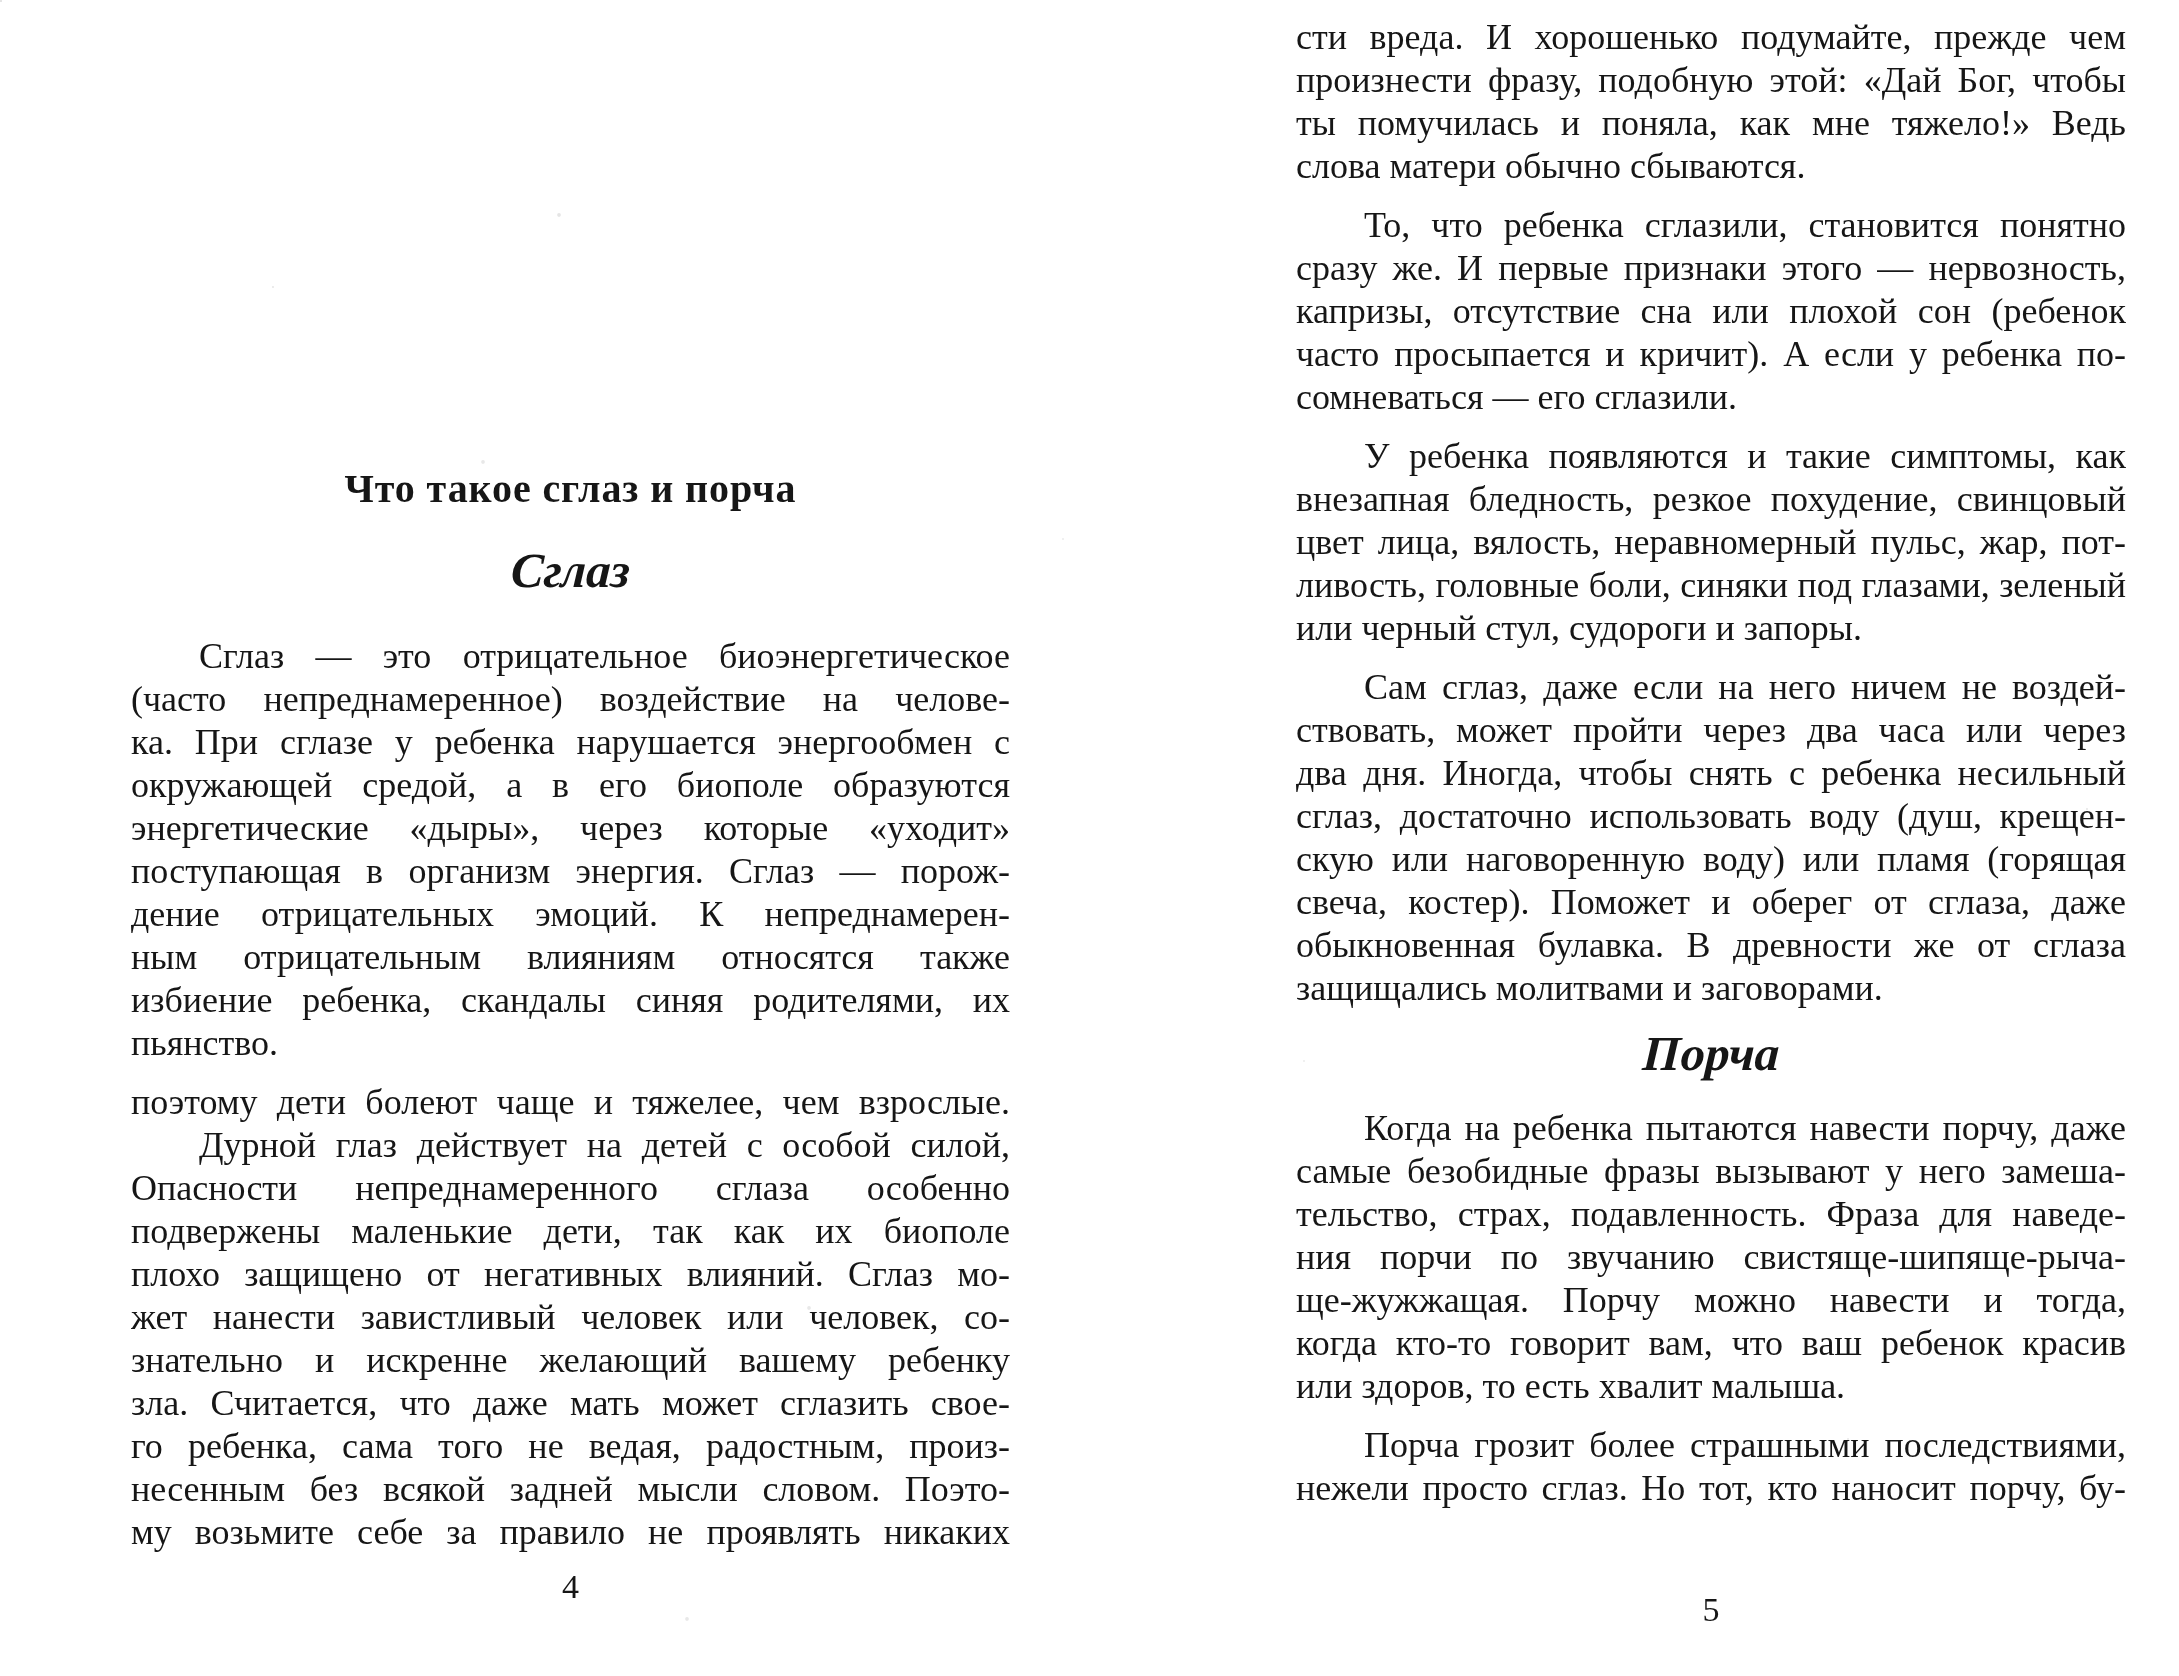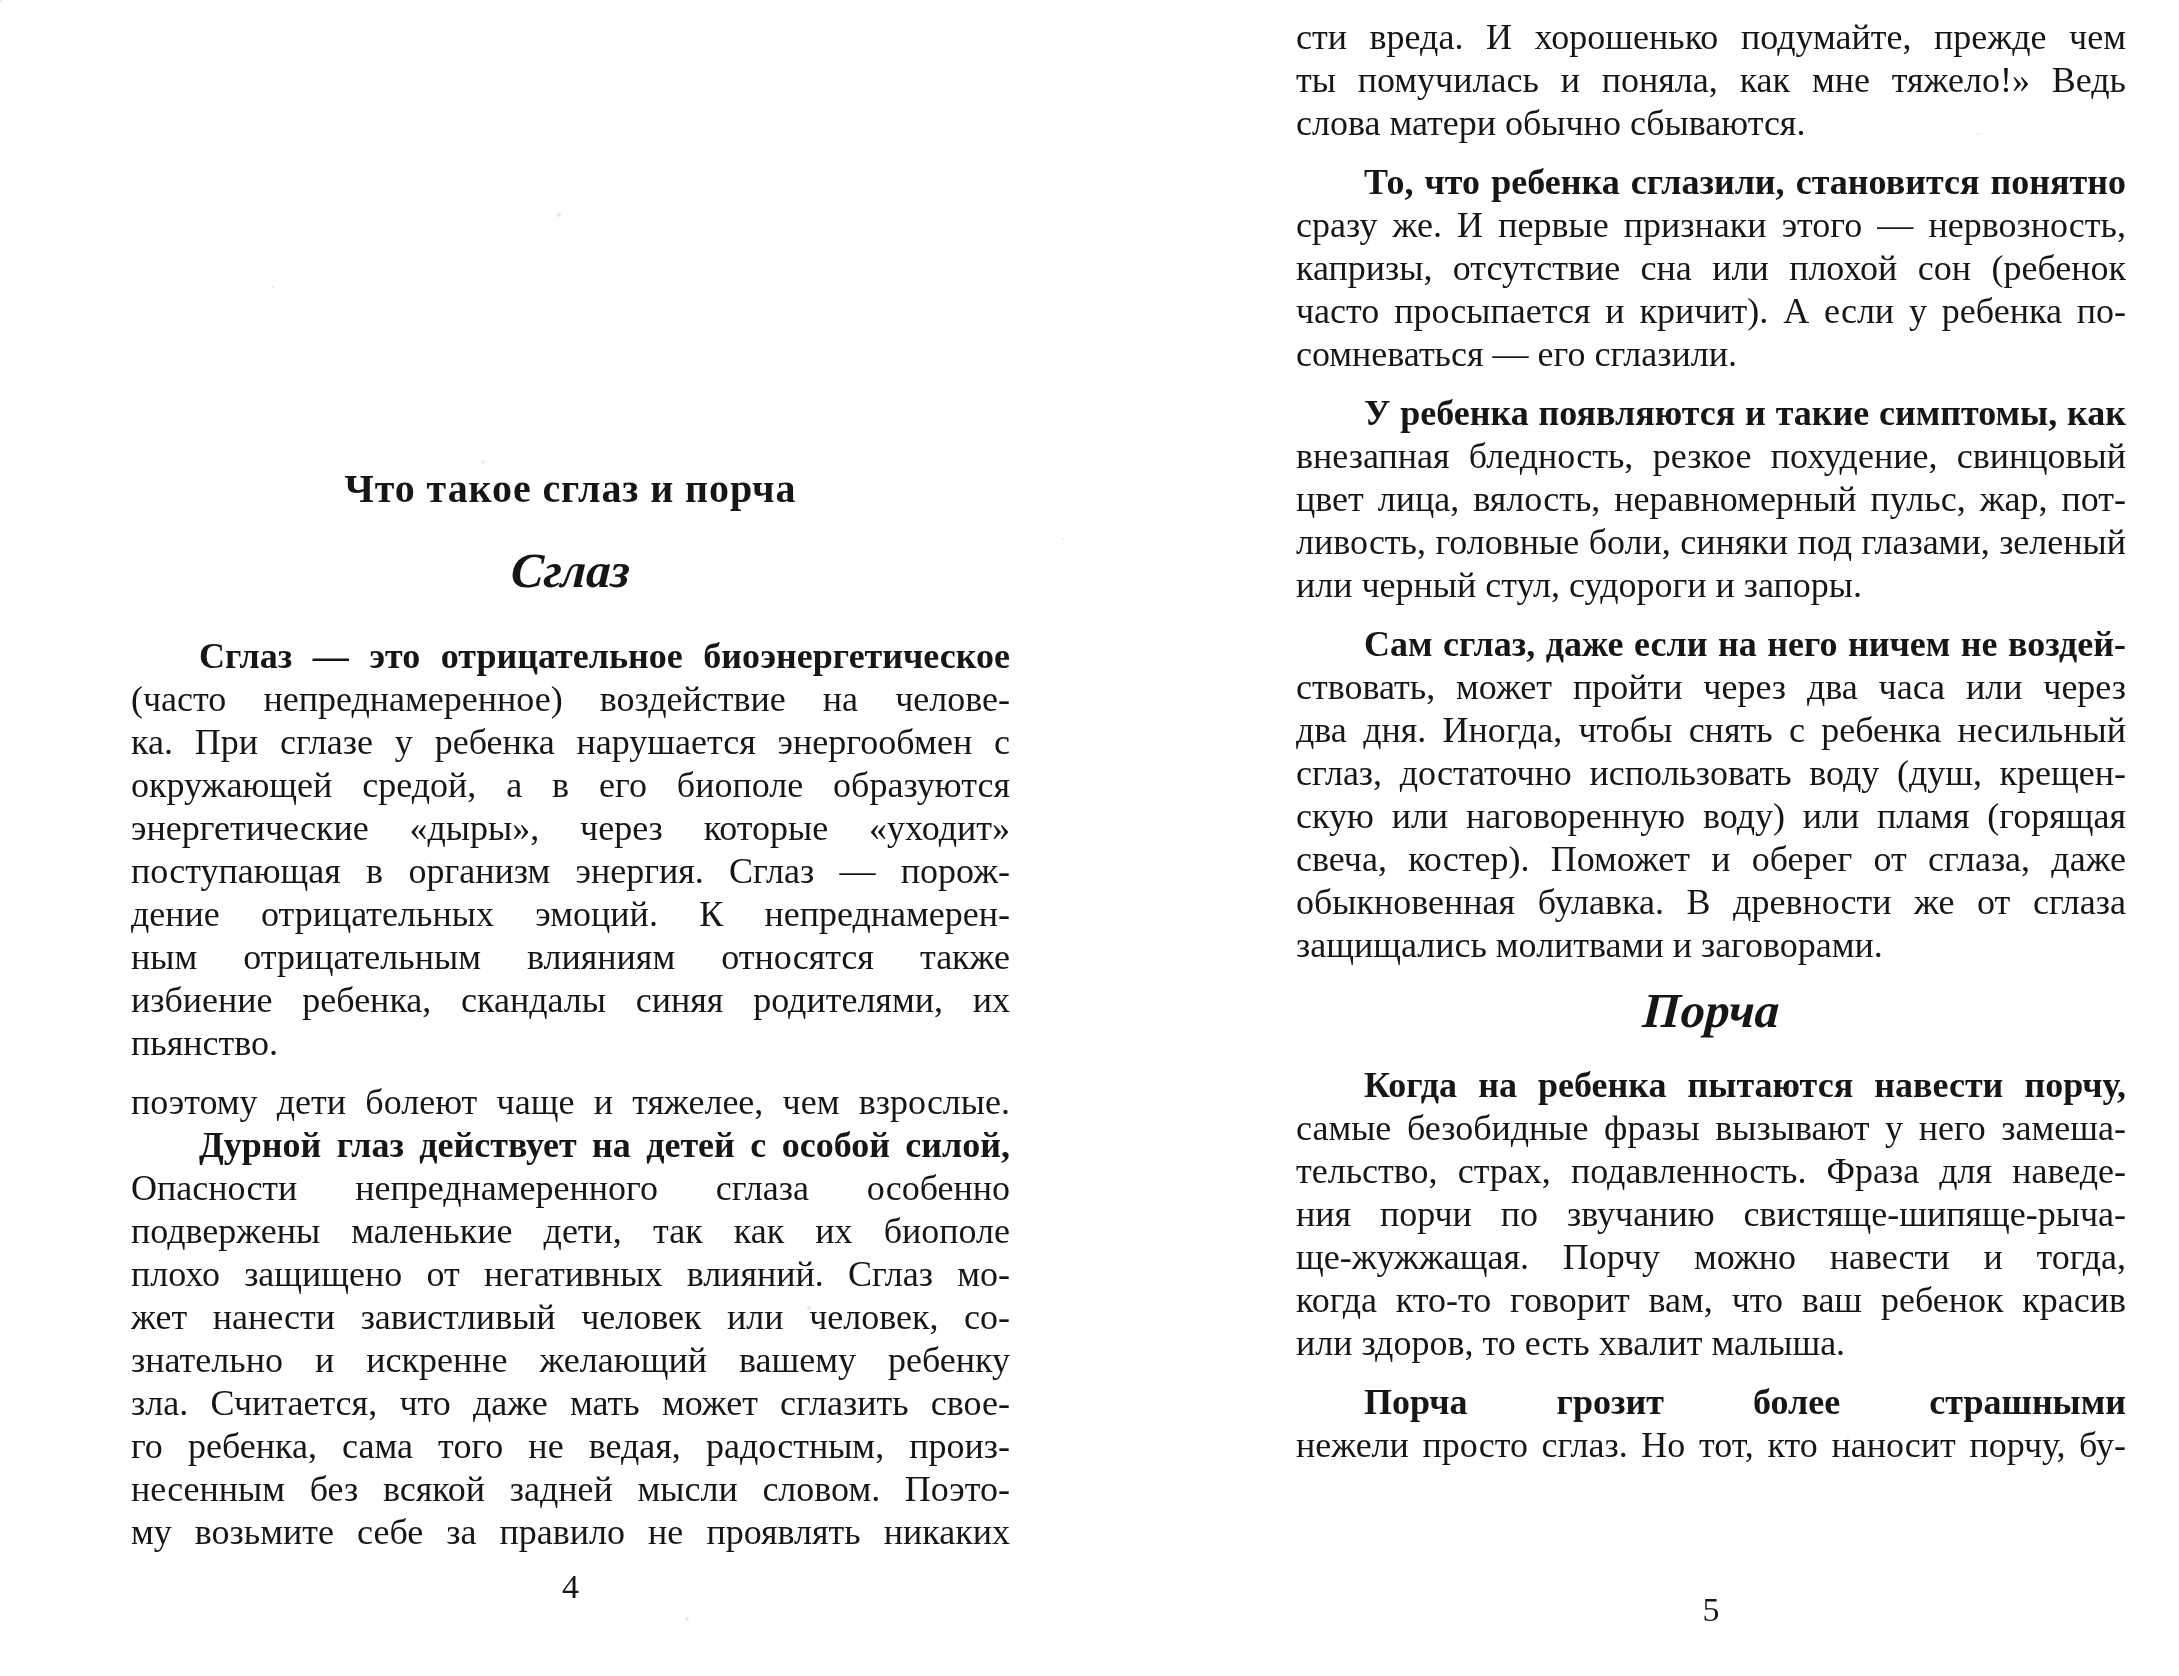--- a/index.html
+++ b/index.html
@@ -38,21 +38,21 @@
   .para { margin: 16px; }
   .line {
     font-size: 36px;
     line-height: 43px;
     height: 43px;
     white-space: normal;
     text-align: justify;
     text-align-last: justify;
     overflow: hidden;
   }
-  .line.indent { text-indent: 68px; font-weight: bold; }
+  .line.indent { text-indent: 68px; }
   .line.last { text-align: left; text-align-last: left; }
   .line.italic { }
 
   .page-num {
     position: absolute;
     left: 0;
     width: 100%;
     text-align: center;
     font-size: 34px;
   }
@@ -113,20 +113,21 @@
         <div class="line">го ребенка, сама того не ведая, радостным, произ-</div>
         <div class="line">несенным без всякой задней мысли словом. Поэто-</div>
         <div class="line">му возьмите себе за правило не проявлять никаких</div>
       </div>
     </div>
 
   <div class="page page-right">
     <div class="page-num">5</div>
   <div class="para">
         <div class="line">сти вреда. И хорошенько подумайте, прежде чем</div>
+        <div class="line">произнести фразу, подобную этой: «Дай Бог, чтобы</div>
         <div class="line">ты помучилась и поняла, как мне тяжело!» Ведь</div>
         <div class="line last">слова матери обычно сбываются.</div>
       </div>
       <div class="para">
         <div class="line indent">То, что ребенка сглазили, становится понятно</div>
         <div class="line">сразу же. И первые признаки этого — нервозность,</div>
         <div class="line">капризы, отсутствие сна или плохой сон (ребенок</div>
         <div class="line">часто просыпается и кричит). А если у ребенка по-</div>
         <div class="line last">сомневаться — его сглазили.</div>
       </div>

